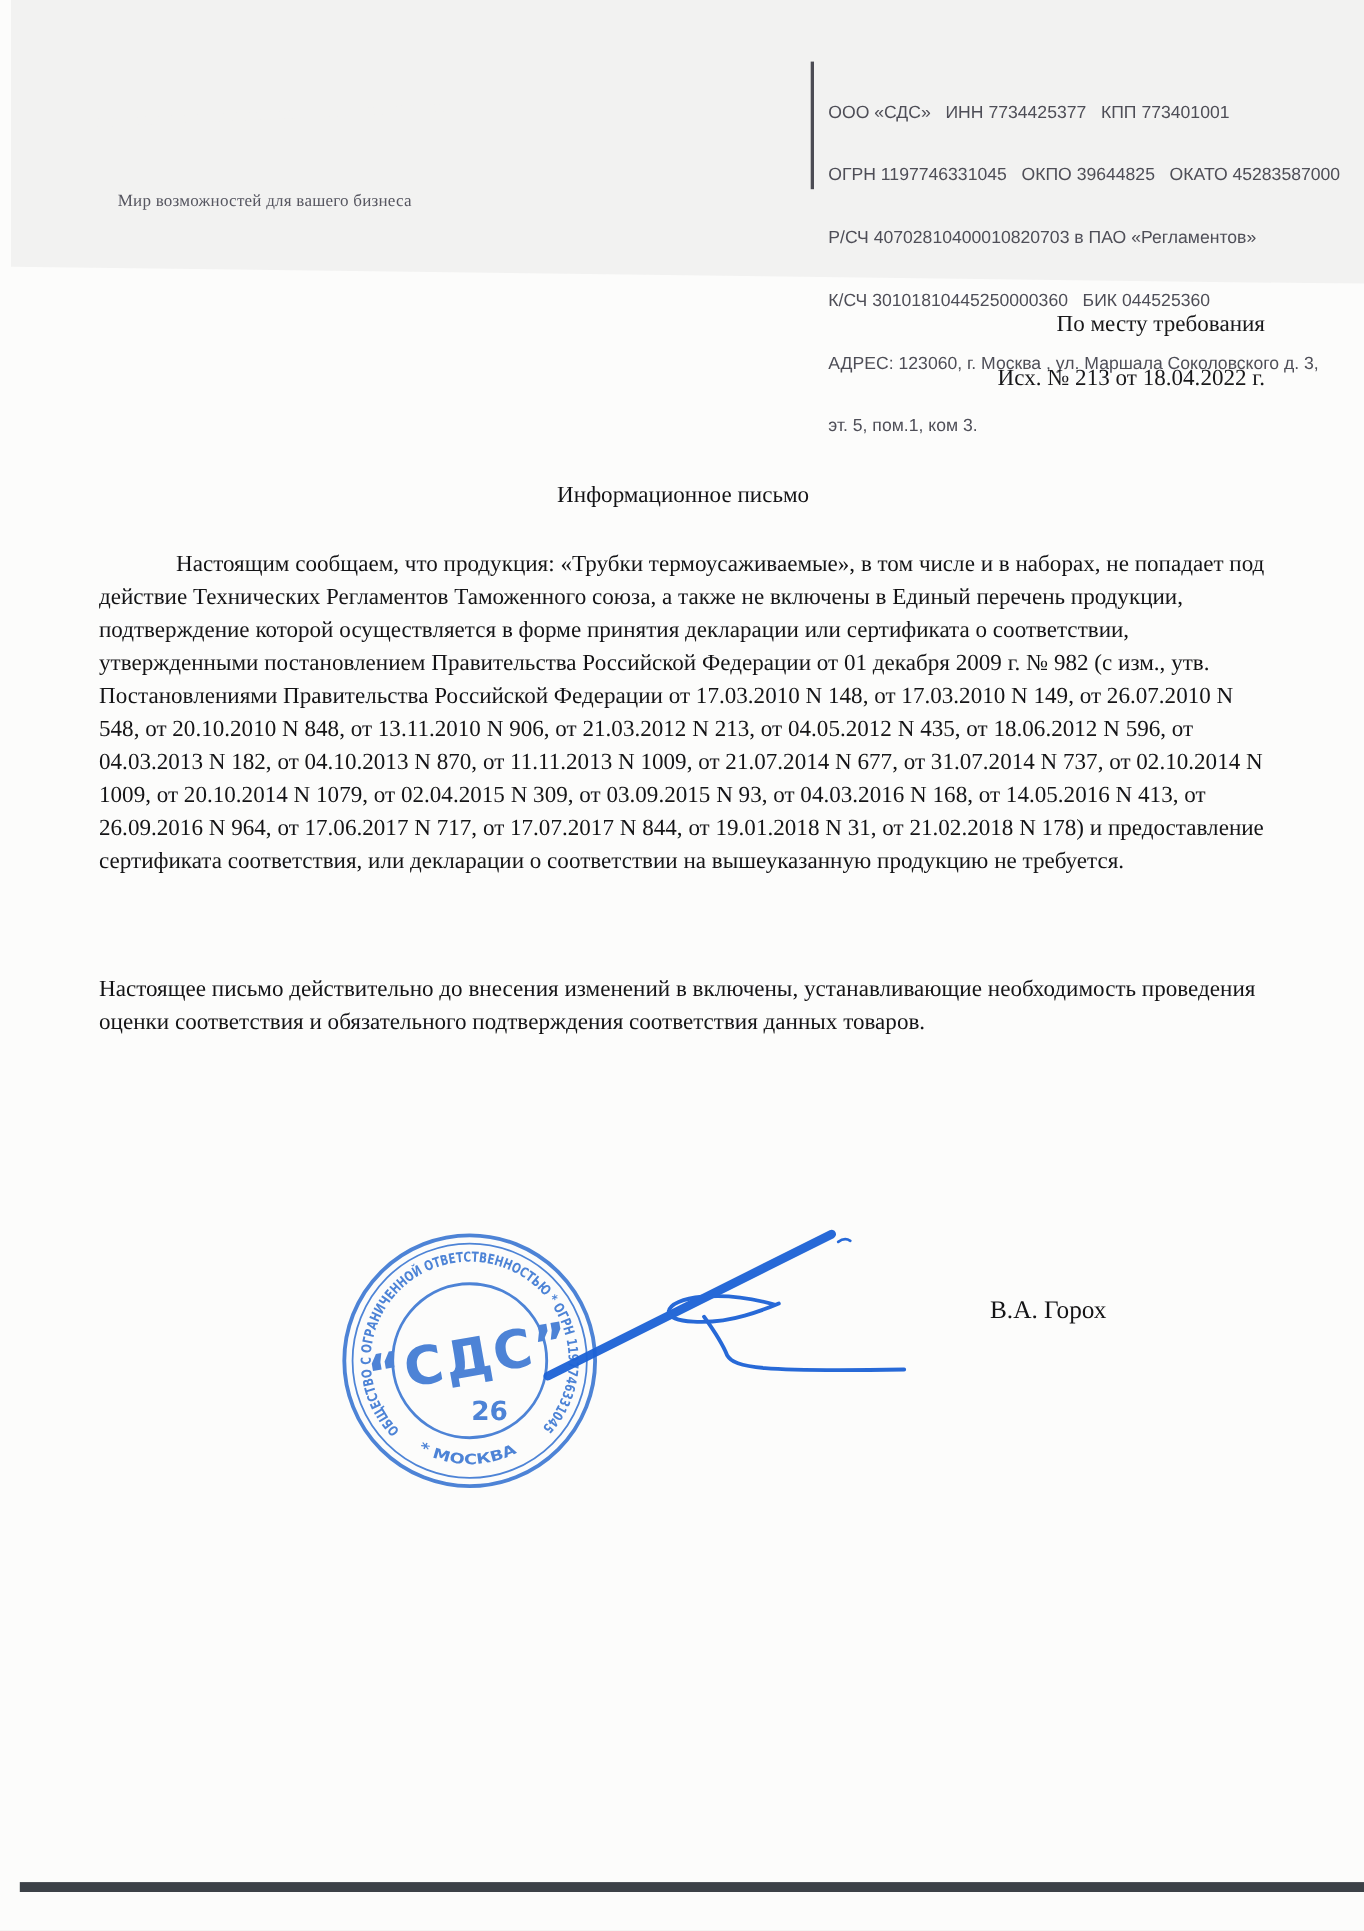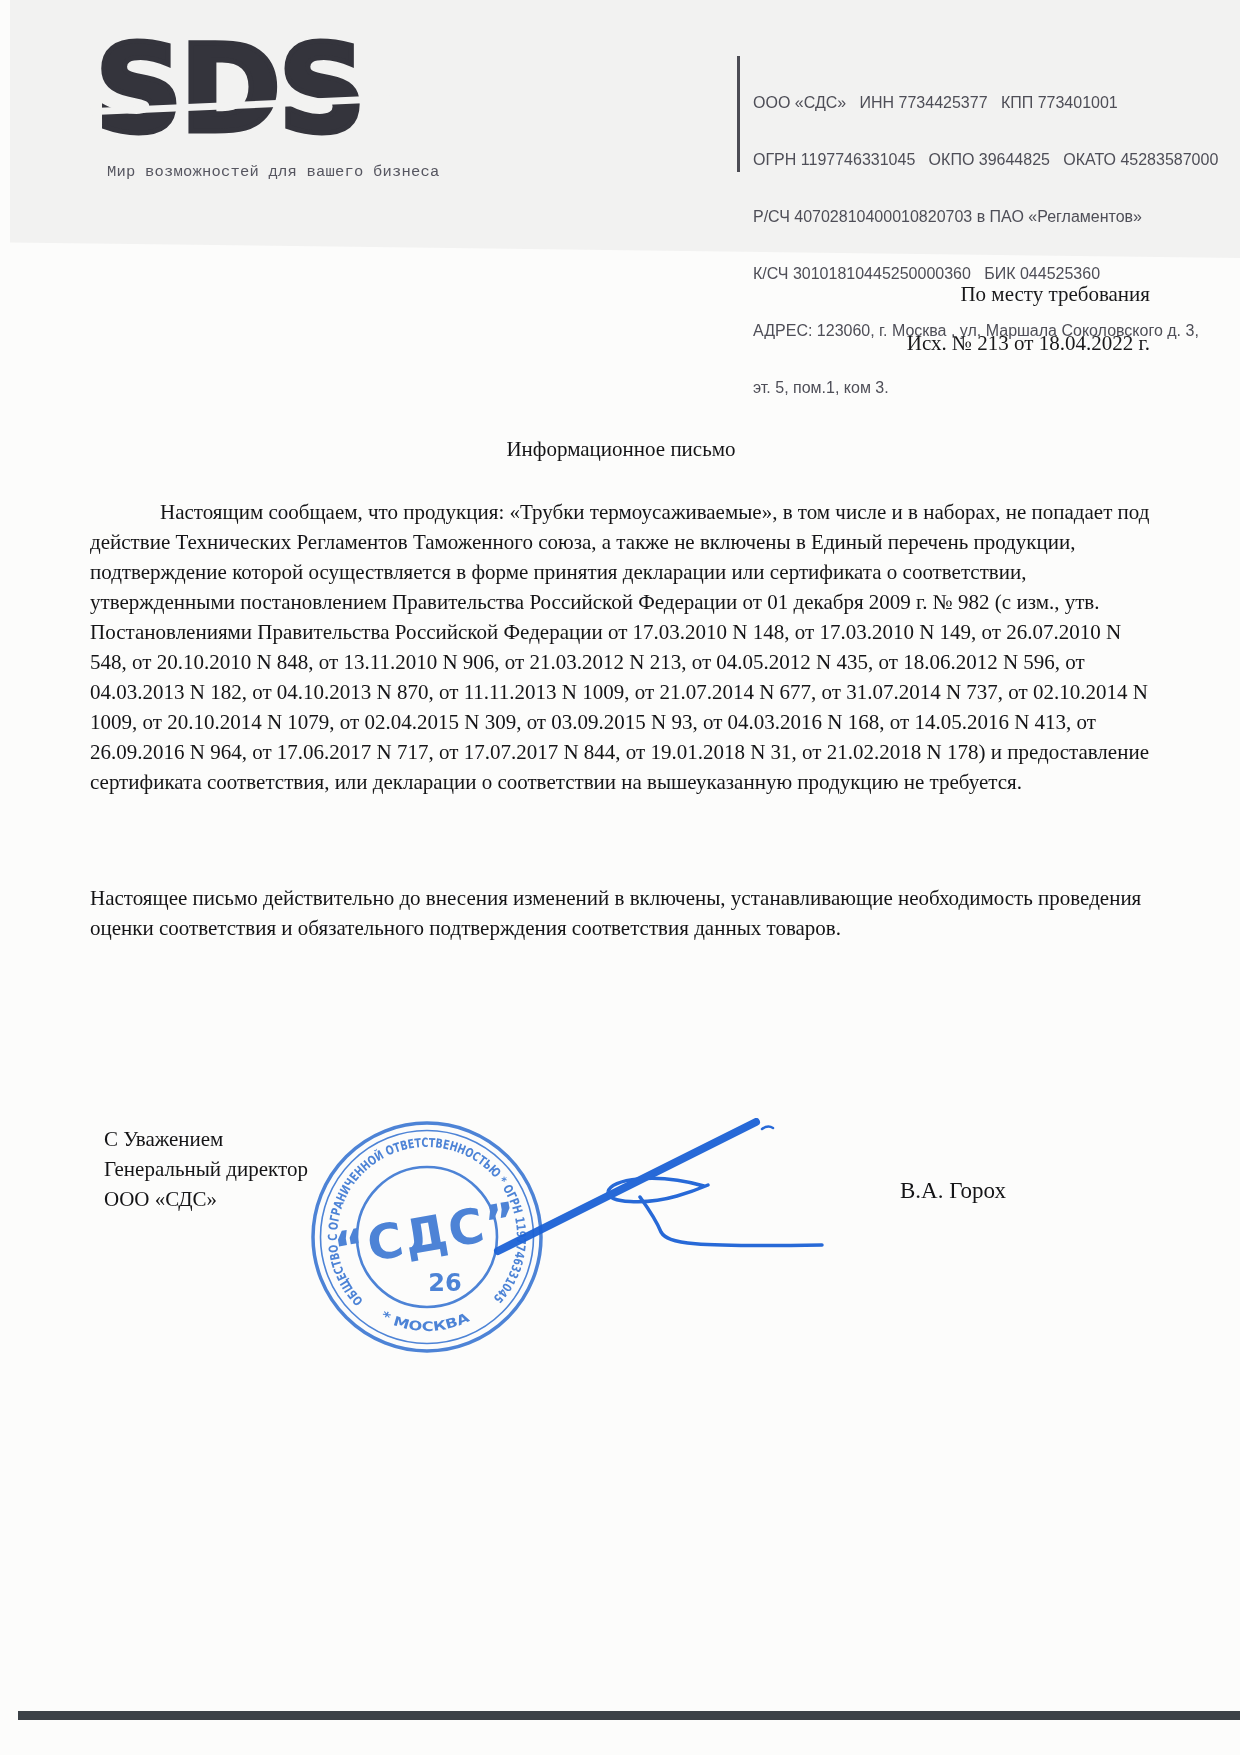--- a/index.html
+++ b/index.html
@@ -18,22 +18,22 @@
     position:absolute; left:95px; top:28px;
     font-family:"DejaVu Sans", sans-serif; font-weight:bold;
     font-size:122px; line-height:1; letter-spacing:-3px;
     color:#34343c; -webkit-text-stroke:5px #34343c;
   }
   .logo-slash {
     position:absolute; left:88px; top:101px; width:332px; height:7px;
     background:#f2f2f1; transform:rotate(-2.5deg);
   }
   .tagline {
-    position:absolute; left:107px; top:163px;
-    font-family:Liberation Mono, monospace; font-size:15.5px;
+    position:absolute; left:107px; top:174px;
+    font-family:Liberation Serif, serif; font-size:15.5px;
     color:#565660; letter-spacing:.2px;
   }
   .details-vline {
     position:absolute; left:737px; top:56px; width:3px; height:116px;
     background:#4c4c54;
   }
   .details {
     position:absolute; left:753px; top:55px;
     font-family:"Liberation Sans", sans-serif; font-size:16px;
     line-height:19px; color:#4e4e57; white-space:pre;
@@ -77,46 +77,40 @@
     background:#3c4147;
   }
 </style>
 </head>
 <body>
 
 <div class="page">
 
   <div class="band"></div>
 
-  <div class="logo-text">SDS</div>
   <div class="logo-slash"></div>
   <div class="tagline">Мир возможностей для вашего бизнеса</div>
 
   <div class="details-vline"></div>
   <div class="details">
     <div>ООО «СДС»   ИНН 7734425377   КПП 773401001</div>
     <div>ОГРН 1197746331045   ОКПО 39644825   ОКАТО 45283587000</div>
     <div>Р/СЧ 40702810400010820703 в ПАО «Регламентов»</div>
     <div>К/СЧ 30101810445250000360   БИК 044525360</div>
     <div>АДРЕС: 123060, г. Москва , ул. Маршала Соколовского д. 3,</div>
     <div>эт. 5, пом.1, ком 3.</div>
   </div>
 
   <div class="recipient">По месту требования</div>
   <div class="refline">Исх. № 213 от 18.04.2022 г.</div>
 
   <div class="title">Информационное письмо</div>
   <div class="para p1">Настоящим сообщаем, что продукция: «Трубки термоусаживаемые», в том числе и в наборах, не попадает под действие Технических Регламентов Таможенного союза, а также не включены в Единый перечень продукции, подтверждение которой осуществляется в форме принятия декларации или сертификата о соответствии, утвержденными постановлением Правительства Российской Федерации от 01 декабря 2009 г. № 982 (с изм., утв. Постановлениями Правительства Российской Федерации от 17.03.2010 N 148, от 17.03.2010 N 149, от 26.07.2010 N 548, от 20.10.2010 N 848, от 13.11.2010 N 906, от 21.03.2012 N 213, от 04.05.2012 N 435, от 18.06.2012 N 596, от 04.03.2013 N 182, от 04.10.2013 N 870, от 11.11.2013 N 1009, от 21.07.2014 N 677, от 31.07.2014 N 737, от 02.10.2014 N 1009, от 20.10.2014 N 1079, от 02.04.2015 N 309, от 03.09.2015 N 93, от 04.03.2016 N 168, от 14.05.2016 N 413, от 26.09.2016 N 964, от 17.06.2017 N 717, от 17.07.2017 N 844, от 19.01.2018 N 31, от 21.02.2018 N 178) и предоставление сертификата соответствия, или декларации о соответствии на вышеуказанную продукцию не требуется.</div>
   <div class="para p2">Настоящее письмо действительно до внесения изменений в включены, устанавливающие необходимость проведения оценки соответствия и обязательного подтверждения соответствия данных товаров.</div>
 
-  <div class="sig-left">
-    <div>С Уважением</div>
-    <div>Генеральный директор</div>
-    <div>ООО «СДС»</div>
-  </div>
   <div class="sig-name">В.А. Горох</div>
 
   <svg class="overlay" viewBox="0 0 1240 1755">
     <g transform="translate(427,1237)" opacity="0.85">
       <circle r="114" fill="none" stroke-width="3.5" stroke="#2f6fd0"></circle>
       <circle r="106.5" fill="none" stroke-width="1.6" stroke="#2f6fd0"></circle>
       <circle r="70" fill="none" stroke-width="2.6" stroke="#2f6fd0"></circle>
       <defs>
         <path id="ring-path" d="M -63.6,63.6 A 90,90 0 1,1 63.6,63.6" fill="none"></path>
         <path id="bottom-path" d="M -47,81.4 A 94,94 0 0,0 47,81.4" fill="none"></path>

